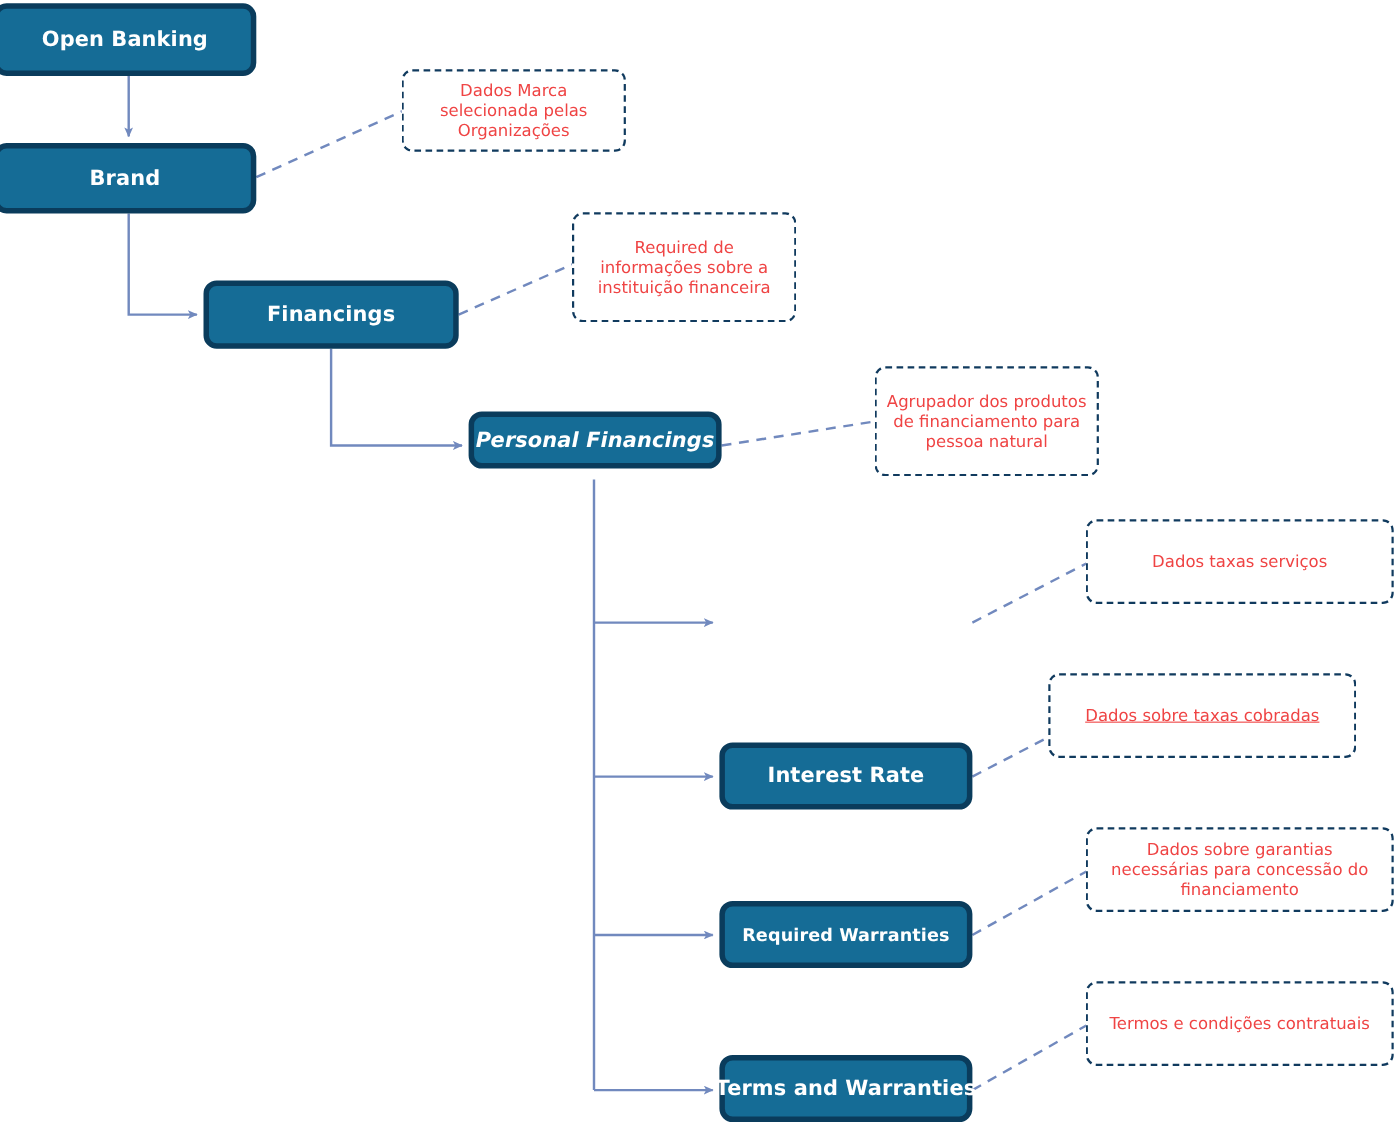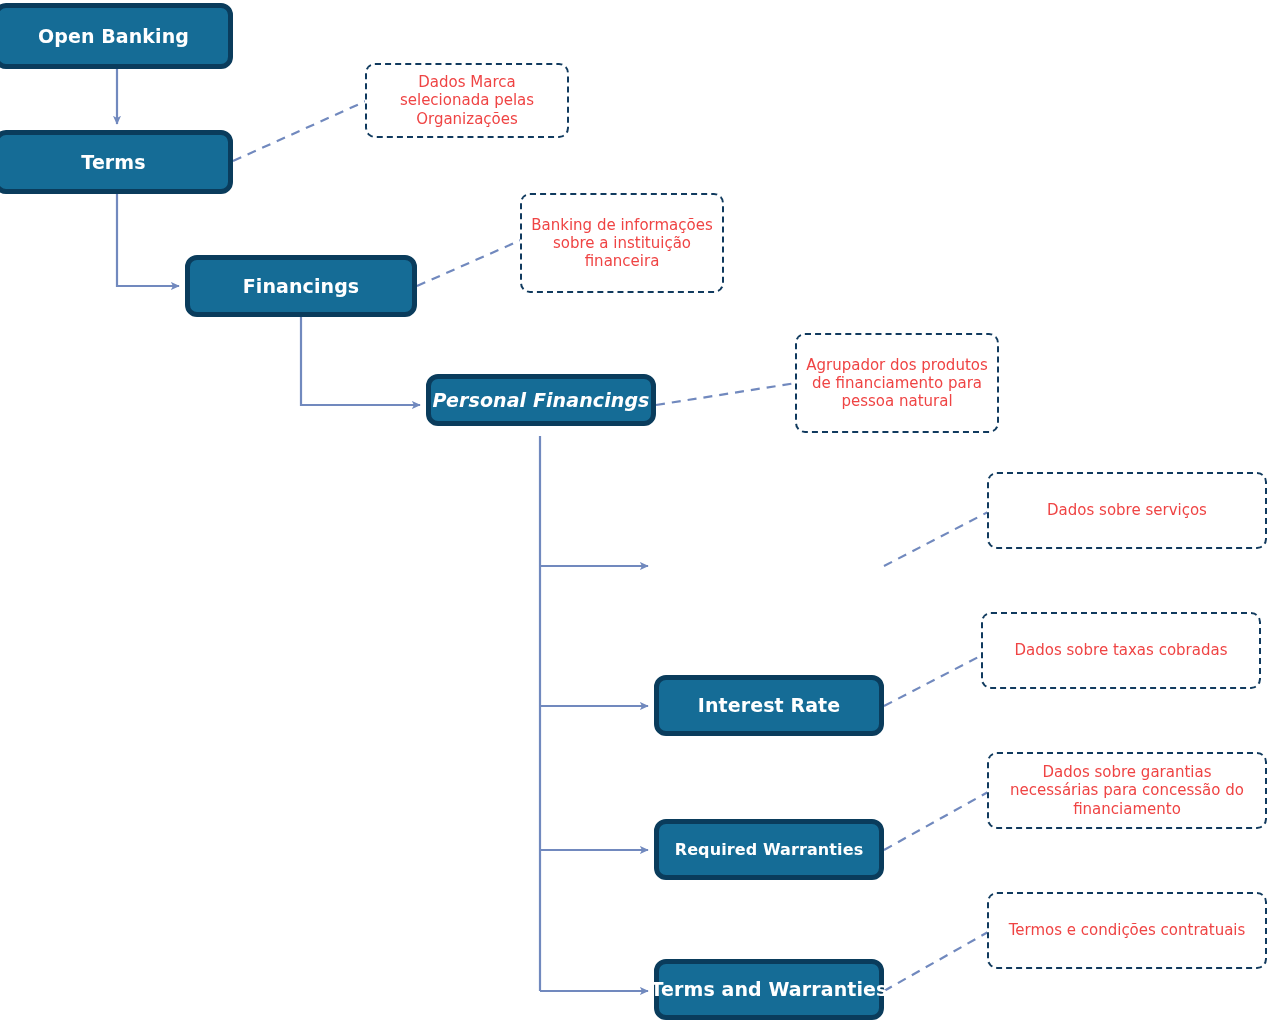--- a/index.html
+++ b/index.html
@@ -110,21 +110,21 @@
       <path d="M884,850 L988,792"></path>
       <path d="M884,991 L988,932"></path>
     </g>
   </svg>
 
   <div class="node-box" style="left:-6px; top:3px; width:239px; height:66px; font-size:19px;">
     <span class="node-label">Open Banking</span>
   </div>
 
   <div class="node-box" style="left:-6px; top:130px; width:239px; height:64px; font-size:19px;">
-    <span class="node-label">Terms</span>
+    <span class="node-label">Brand</span>
   </div>
 
   <div class="node-box" style="left:185px; top:255px; width:232px; height:62px; font-size:19px;">
     <span class="node-label">Financings</span>
   </div>
 
   <div class="node-box" style="left:426px; top:374px; width:230px; height:52px; font-size:19px;font-style:italic;">
     <span class="node-label">Personal Financings</span>
   </div>
 
@@ -139,32 +139,32 @@
 
   <div class="node-box" style="left:654px; top:959px; width:230px; height:61px; font-size:19px;">
     <span class="node-label">Terms and Warranties</span>
   </div>
 
   <div class="note-box" style="left:365px; top:63px; width:204px; height:75px;">
     <span class="note-text">Dados Marca selecionada pelas Organizações</span>
   </div>
 
   <div class="note-box" style="left:520px; top:193px; width:204px; height:100px;">
-    <span class="note-text">Banking de informações sobre a instituição financeira</span>
+    <span class="note-text">Required de informações sobre a instituição financeira</span>
   </div>
 
   <div class="note-box" style="left:795px; top:333px; width:204px; height:100px;">
     <span class="note-text">Agrupador dos produtos de financiamento para pessoa natural</span>
   </div>
 
   <div class="note-box" style="left:987px; top:472px; width:280px; height:77px;">
-    <span class="note-text">Dados sobre serviços</span>
+    <span class="note-text">Dados taxas serviços</span>
   </div>
 
-  <div class="note-box" style="left:981px; top:612px; width:280px; height:77px;">
+  <div class="note-box" style="left:953px; top:612px; width:280px; height:77px;text-decoration:underline;">
     <span class="note-text">Dados sobre taxas cobradas</span>
   </div>
 
   <div class="note-box" style="left:987px; top:752px; width:280px; height:77px;">
     <span class="note-text">Dados sobre garantias necessárias para concessão do financiamento</span>
   </div>
 
   <div class="note-box" style="left:987px; top:892px; width:280px; height:77px;">
     <span class="note-text">Termos e condições contratuais</span>
   </div>

